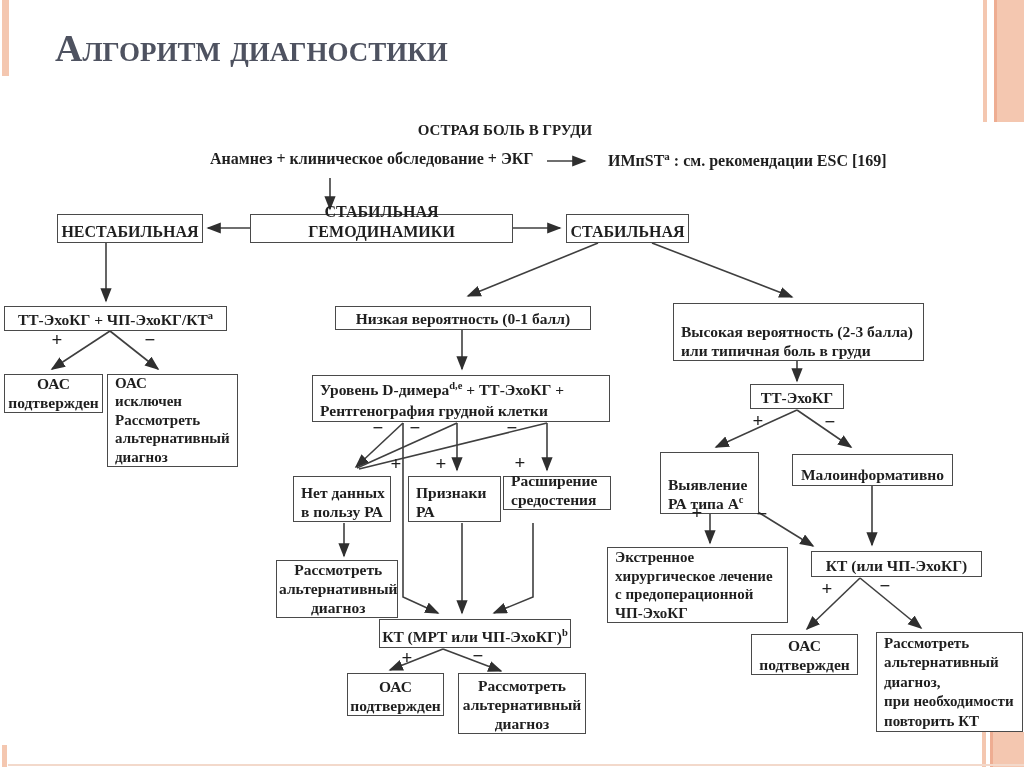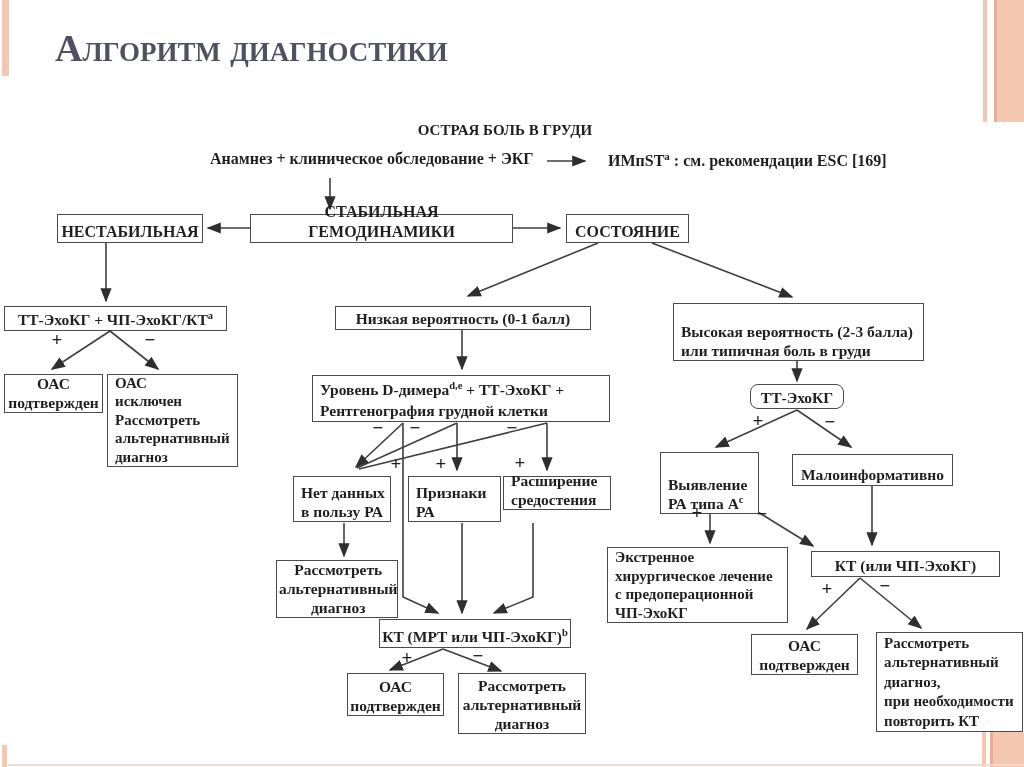--- a/index.html
+++ b/index.html
@@ -90,21 +90,21 @@
     <span>ИМпST</span><sup class="top-sup">a</sup><span> : см. рекомендации ESC [169]</span>
   </div>
 
   <div class="fc-box f16" style="left:57px;top:214px;width:146px;height:29px;">
       <span class="tx">НЕСТАБИЛЬНАЯ</span>
     </div>
   <div class="fc-box f16" style="left:250px;top:214px;width:263px;height:29px;">
       <span class="tx">СТАБИЛЬНАЯ ГЕМОДИНАМИКИ</span>
     </div>
   <div class="fc-box f16" style="left:566px;top:214px;width:123px;height:29px;">
-      <span class="tx">СОСТОЯНИЕ</span>
+      <span class="tx">СТАБИЛЬНАЯ</span>
     </div>
 
   <div class="fc-box" style="left:4px;top:306px;width:223px;height:25px;">
     <span class="tx"><span>ТТ-ЭхоКГ + ЧП-ЭхоКГ/КТ</span><sup>a</sup></span>
   </div>
   <div class="fc-box lh19" style="left:4px;top:374px;width:99px;height:39px;">
       <span class="tx">ОАС
 подтвержден</span>
     </div>
   <div class="fc-box left lh18 f15" style="left:107px;top:374px;width:131px;height:93px;">
@@ -149,37 +149,37 @@
   <div class="fc-box lh19" style="left:458px;top:673px;width:128px;height:61px;">
       <span class="tx">Рассмотреть
 альтернативный
 диагноз</span>
     </div>
 
   <div class="fc-box left lh19" style="left:673px;top:303px;width:251px;height:58px;">
       <span class="tx">Высокая вероятность (2-3 балла)
 или типичная боль в груди</span>
     </div>
-  <div class="fc-box" style="left:750px;top:384px;width:94px;height:25px;border-radius:8px;">
+  <div class="fc-box" style="left:750px;top:384px;width:94px;height:25px;">
       <span class="tx">ТТ-ЭхоКГ</span>
     </div>
   <div class="fc-box left lh19" style="left:660px;top:452px;width:99px;height:62px;">
     <span class="tx"><span>Выявление
 РА типа А</span><sup>c</sup></span>
   </div>
   <div class="fc-box" style="left:792px;top:454px;width:161px;height:32px;">
       <span class="tx">Малоинформативно</span>
     </div>
   <div class="fc-box left lh18 f15" style="left:607px;top:547px;width:181px;height:76px;">
       <span class="tx">Экстренное
 хирургическое лечение
 с предоперационной
 ЧП-ЭхоКГ</span>
     </div>
-  <div class="fc-box" style="left:811px;top:551px;width:189px;height:26px;">
+  <div class="fc-box" style="left:811px;top:551px;width:171px;height:26px;">
       <span class="tx">КТ (или ЧП-ЭхоКГ)</span>
     </div>
   <div class="fc-box lh19" style="left:751px;top:634px;width:107px;height:41px;">
       <span class="tx">ОАС
 подтвержден</span>
     </div>
   <div class="fc-box left lh195 f15" style="left:876px;top:632px;width:147px;height:100px;">
       <span class="tx">Рассмотреть
 альтернативный
 диагноз,

